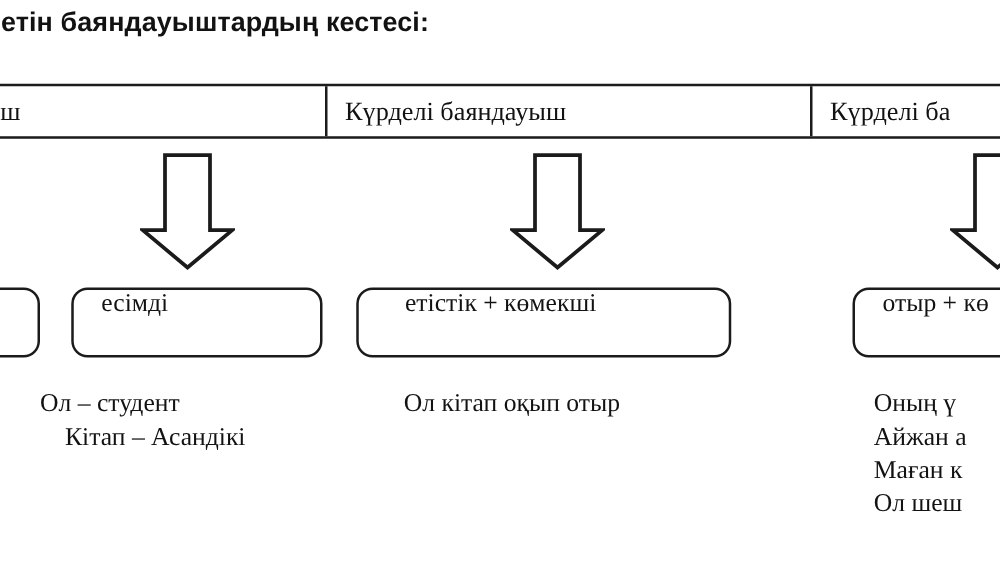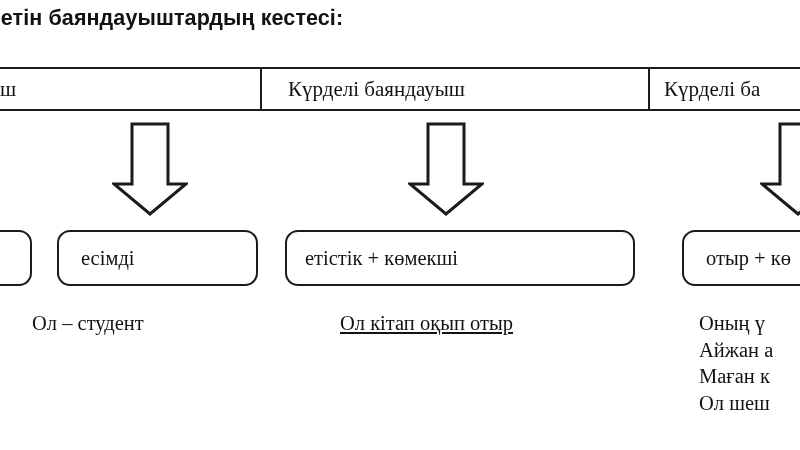--- a/index.html
+++ b/index.html
@@ -66,21 +66,21 @@
     display: block;
   }
   .th-1 {
     width: 290px;
     border-left: 2.5px solid #1b1b1b;
     padding-left: 14px;
   }
   .th-2 {
     width: 388px;
     border-left: 2.5px solid #1b1b1b;
-    padding-left: 26px;
+    padding-left: 14px;
   }
   .th-3 {
     flex: 1 1 auto;
     border-left: 2.5px solid #1b1b1b;
     border-right: 2.5px solid #1b1b1b;
     padding-left: 14px;
   }
 
   
   .arrow {
@@ -99,21 +99,20 @@
 
   
   .fbox {
     position: absolute;
     height: 56px;
     border: 2.5px solid #1b1b1b;
     border-radius: 13px;
     box-sizing: border-box;
     background: #ffffff;
     display: flex;
-    align-items: center;
     white-space: nowrap;
     overflow: hidden;
     font-size: 20.5px;
     color: #121212;
   }
   .fbox > span { display: block; }
 
   .fbox-0 {
     left: -64px;
     top: 230px;
@@ -122,22 +121,22 @@
   }
   .fbox-1 {
     left: 57px;
     top: 230px;
     width: 201px;
     padding-left: 22px;
   }
   .fbox-2 {
     left: 285px;
     top: 230px;
-    width: 350px;
-    padding-left: 18px;
+    width: 300px;
+    padding-left: 37px;
   }
   .fbox-3 {
     left: 682px;
     top: 230px;
     width: 200px;
     padding-left: 22px;
   }
 
   
   .examples {
@@ -151,24 +150,23 @@
 
   .ex-col1 {
     left: 32px;
     top: 310px;
     width: 250px;
   }
   .ex-col1 .ex-line:nth-child(1) { padding-left: 0px; }
   .ex-col1 .ex-line:nth-child(2) { padding-left: 20px; }
 
   .ex-col2 {
-    left: 340px;
+    left: 323px;
     top: 310px;
     width: 300px;
-    text-decoration: underline;
   }
 
   .ex-col3 {
     left: 699px;
     top: 310px;
     width: 200px;
   }
 </style>
 </head>
 <body>
@@ -218,20 +216,21 @@
   <div class="fbox fbox-2">
     <span>етістік + көмекші</span>
   </div>
 
   <div class="fbox fbox-3">
     <span>отыр + кө</span>
   </div>
 
   <div class="examples ex-col1">
     <span class="ex-line">Ол – студент</span>
+    <span class="ex-line">Кітап – Асандікі</span>
   </div>
 
   <div class="examples ex-col2">
     <span class="ex-line">Ол кітап оқып отыр</span>
   </div>
 
   <div class="examples ex-col3">
     <span class="ex-line">Оның ү</span>
     <span class="ex-line">Айжан а</span>
     <span class="ex-line">Маған к</span>

